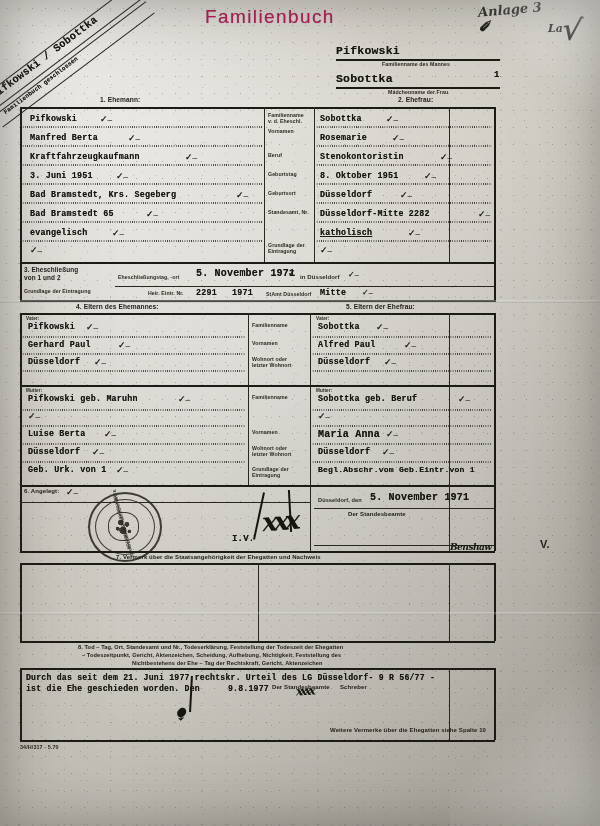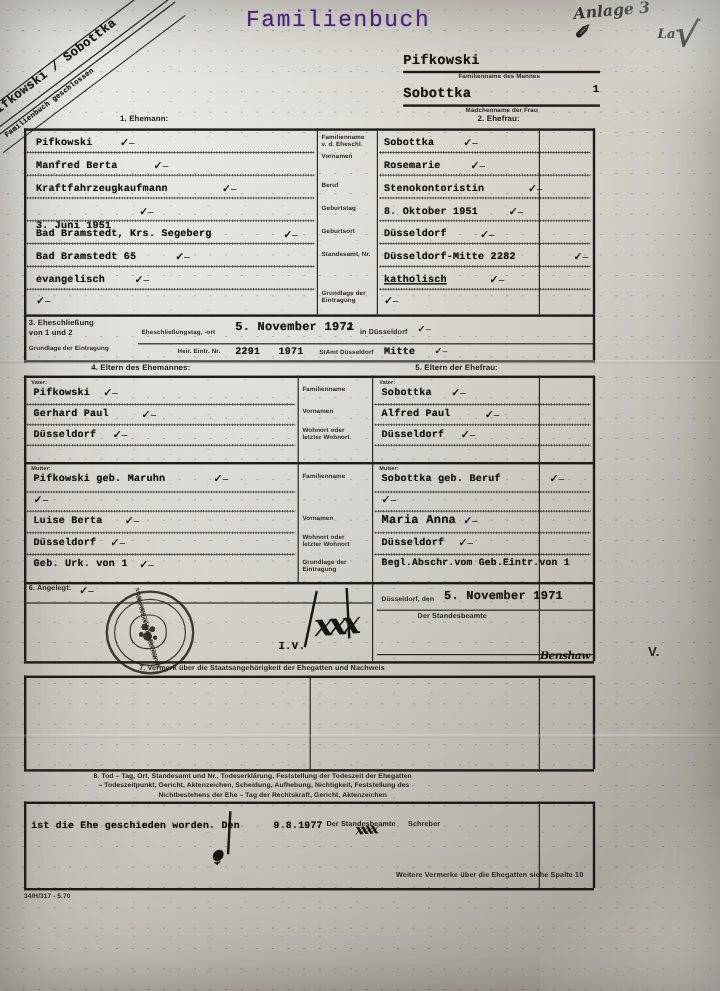--- a/index.html
+++ b/index.html
@@ -53,21 +53,21 @@
   .hr{position:absolute;background:#2a2721;height:1px;}
   .hr.thick{height:2px;background:#1d1b16;}
   .vr{position:absolute;background:#2a2721;width:1px;}
   .vr.thick{width:2px;background:#1d1b16;}
   .dotr{position:absolute;height:2px;
     background-image:radial-gradient(rgba(30,28,24,.85) 0.7px, transparent 0.9px);
     background-size:2.2px 2.2px;}
 
   
   #title{left:205px;top:6px;font-size:19px;letter-spacing:1.4px;
-    font-family:Liberation Mono, monospace;font-weight:400;color:#4c1d95;
+    font-family:Liberation Sans, sans-serif;font-weight:400;color:#be185d;
     text-shadow:0 0 1px rgba(0,0,0,.35);}
   .hdrname{font-size:11.5px;}
 
   
   #stampdiag{
     position:absolute;left:-26px;top:-6px;width:210px;height:120px;
     transform:rotate(-37deg);transform-origin:50% 50%;
   }
   #stampdiag .band{
     position:absolute;left:0;width:190px;border-top:1.6px solid #23211c;
@@ -199,21 +199,21 @@
   <div class="dotr" style="left:22px;top:202px;width:240px;"></div>
   <div class="dotr" style="left:316px;top:202px;width:176px;"></div>
   <div class="dotr" style="left:22px;top:221px;width:240px;"></div>
   <div class="dotr" style="left:316px;top:221px;width:176px;"></div>
   <div class="dotr" style="left:22px;top:240px;width:240px;"></div>
   <div class="dotr" style="left:316px;top:240px;width:176px;"></div>
 
   <div class="ink typed" style="left:30px;top:114px;font-size:8.4px;">Pifkowski</div>
   <div class="ink typed" style="left:30px;top:133px;font-size:8.4px;">Manfred Berta</div>
   <div class="ink typed" style="left:30px;top:152px;font-size:8.4px;">Kraftfahrzeugkaufmann</div>
-  <div class="ink typed" style="left:30px;top:171px;font-size:8.4px;margin-top:12px;">3. Juni 1951</div>
+  <div class="ink typed" style="left:30px;top:171px;font-size:8.4px;">3. Juni 1951</div>
   <div class="ink typed" style="left:30px;top:190px;font-size:8.4px;">Bad Bramstedt, Krs. Segeberg</div>
   <div class="ink typed" style="left:30px;top:209px;font-size:8.4px;">Bad Bramstedt 65</div>
   <div class="ink typed" style="left:30px;top:228px;font-size:8.4px;">evangelisch</div>
 
   <div class="ink tick" style="left:100px;top:114px;font-size:9px;">✓‒</div>
   <div class="ink tick" style="left:128px;top:133px;font-size:9px;">✓‒</div>
   <div class="ink tick" style="left:185px;top:152px;font-size:9px;">✓‒</div>
   <div class="ink tick" style="left:116px;top:171px;font-size:9px;">✓‒</div>
   <div class="ink tick" style="left:236px;top:190px;font-size:9px;">✓‒</div>
   <div class="ink tick" style="left:146px;top:209px;font-size:9px;">✓‒</div>
@@ -385,20 +385,21 @@
   <div class="ink printed" style="left:78px;top:644px;font-size:5.6px;">8. Tod – Tag, Ort, Standesamt und Nr., Todeserklärung, Feststellung der Todeszeit der Ehegatten</div>
   <div class="ink printed" style="left:82px;top:652px;font-size:5.6px;">– Todeszeitpunkt, Gericht, Aktenzeichen, Scheidung, Aufhebung, Nichtigkeit, Feststellung des</div>
   <div class="ink printed" style="left:132px;top:660px;font-size:5.6px;">Nichtbestehens der Ehe – Tag der Rechtskraft, Gericht, Aktenzeichen</div>
 
   <div class="hr thick" style="left:20px;top:668px;width:475px;"></div>
   <div class="vr thick" style="left:20px;top:668px;height:72px;"></div>
   <div class="vr thick" style="left:494px;top:668px;height:72px;"></div>
   <div class="vr" style="left:449px;top:668px;height:72px;"></div>
   <div class="hr thick" style="left:20px;top:740px;width:475px;"></div>
 
+  <div class="ink typed" style="left:26px;top:673px;font-size:8.2px;">Durch das seit dem 21. Juni 1977 rechtskr. Urteil des LG Düsseldorf- 9 R 56/77 -</div>
   <div class="ink typed" style="left:26px;top:684px;font-size:8.2px;">ist die Ehe geschieden worden. Den</div>
   <div class="ink typed" style="left:228px;top:684px;font-size:8.2px;">9.8.1977</div>
   <div class="ink printed" style="left:272px;top:684px;font-size:6px;">Der Standesbeamte</div>
   <div class="scrib" id="divsig">xxxx</div>
   <div id="divstroke"></div>
   <div class="ink printed" style="left:340px;top:684px;font-size:6px;">Schreber</div>
   <div class="ink scrib" id="divblot">⧭</div>
 
   <div class="ink printed" style="left:330px;top:727px;font-size:6px;">Weitere Vermerke über die Ehegatten siehe Spalte 10</div>
 

